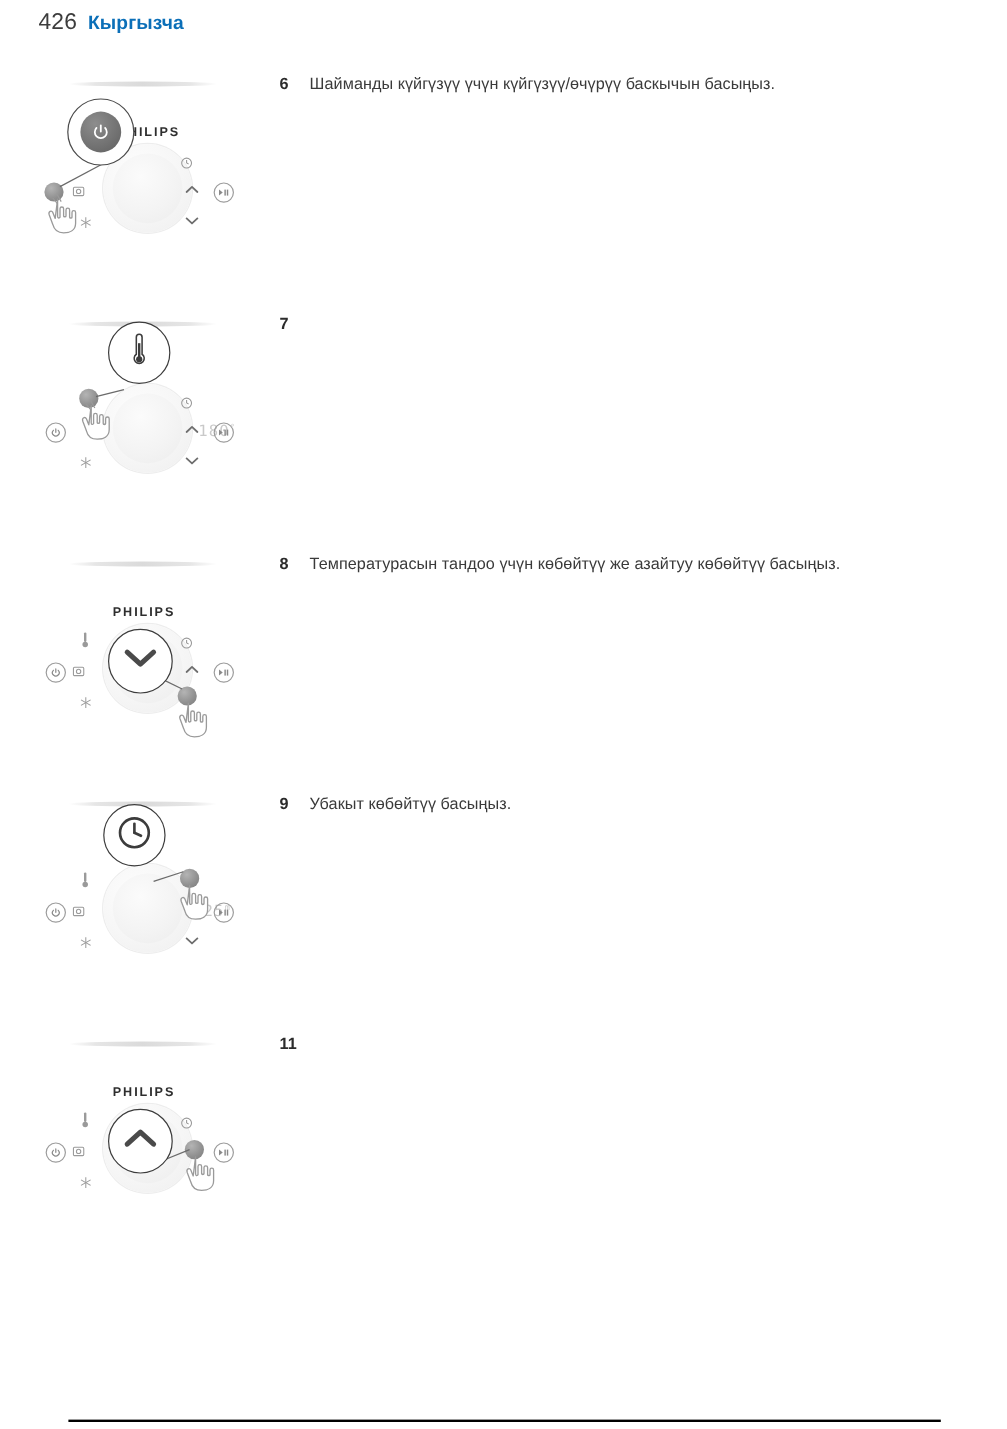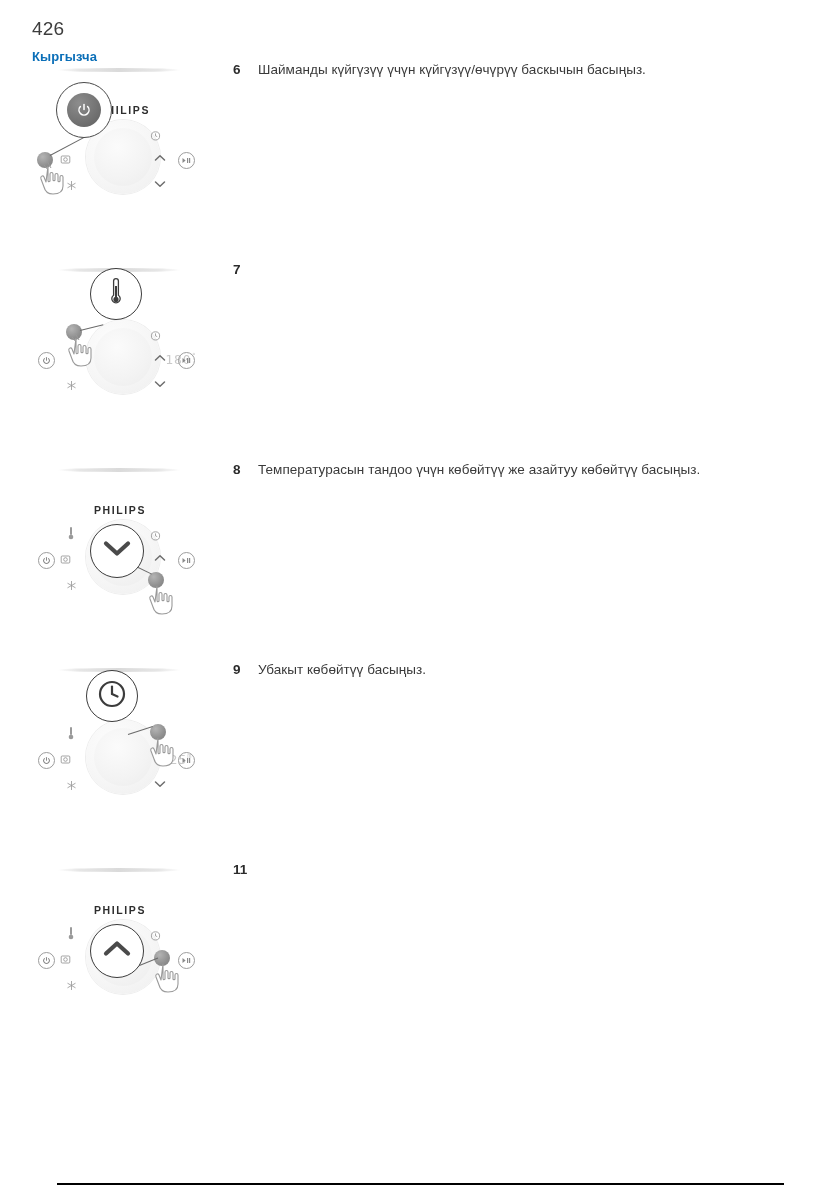--- a/index.html
+++ b/index.html
@@ -12,34 +12,33 @@
     height: 1191px;
     position: relative;
     font-family: "Liberation Sans", sans-serif;
     -webkit-font-smoothing: antialiased;
   }
 
   
   .page-header {
     position: absolute;
     left: 32px;
-    top: 18px;
+    top: 8px;
     display: flex;
     align-items: baseline;
     gap: 9px;
-    flex-direction: column;
   }
   .page-number {
     font-size: 19px;
     color: #3d3d3d;
     font-weight: 400;
     letter-spacing: 0.2px;
   }
   .lang-title {
-    font-size: 13px;
+    font-size: 16px;
     color: #0b6fb8;
     font-weight: bold;
     letter-spacing: 0.1px;
   }
 
   
   .step {
     position: absolute;
     left: 0;
     width: 839px;

